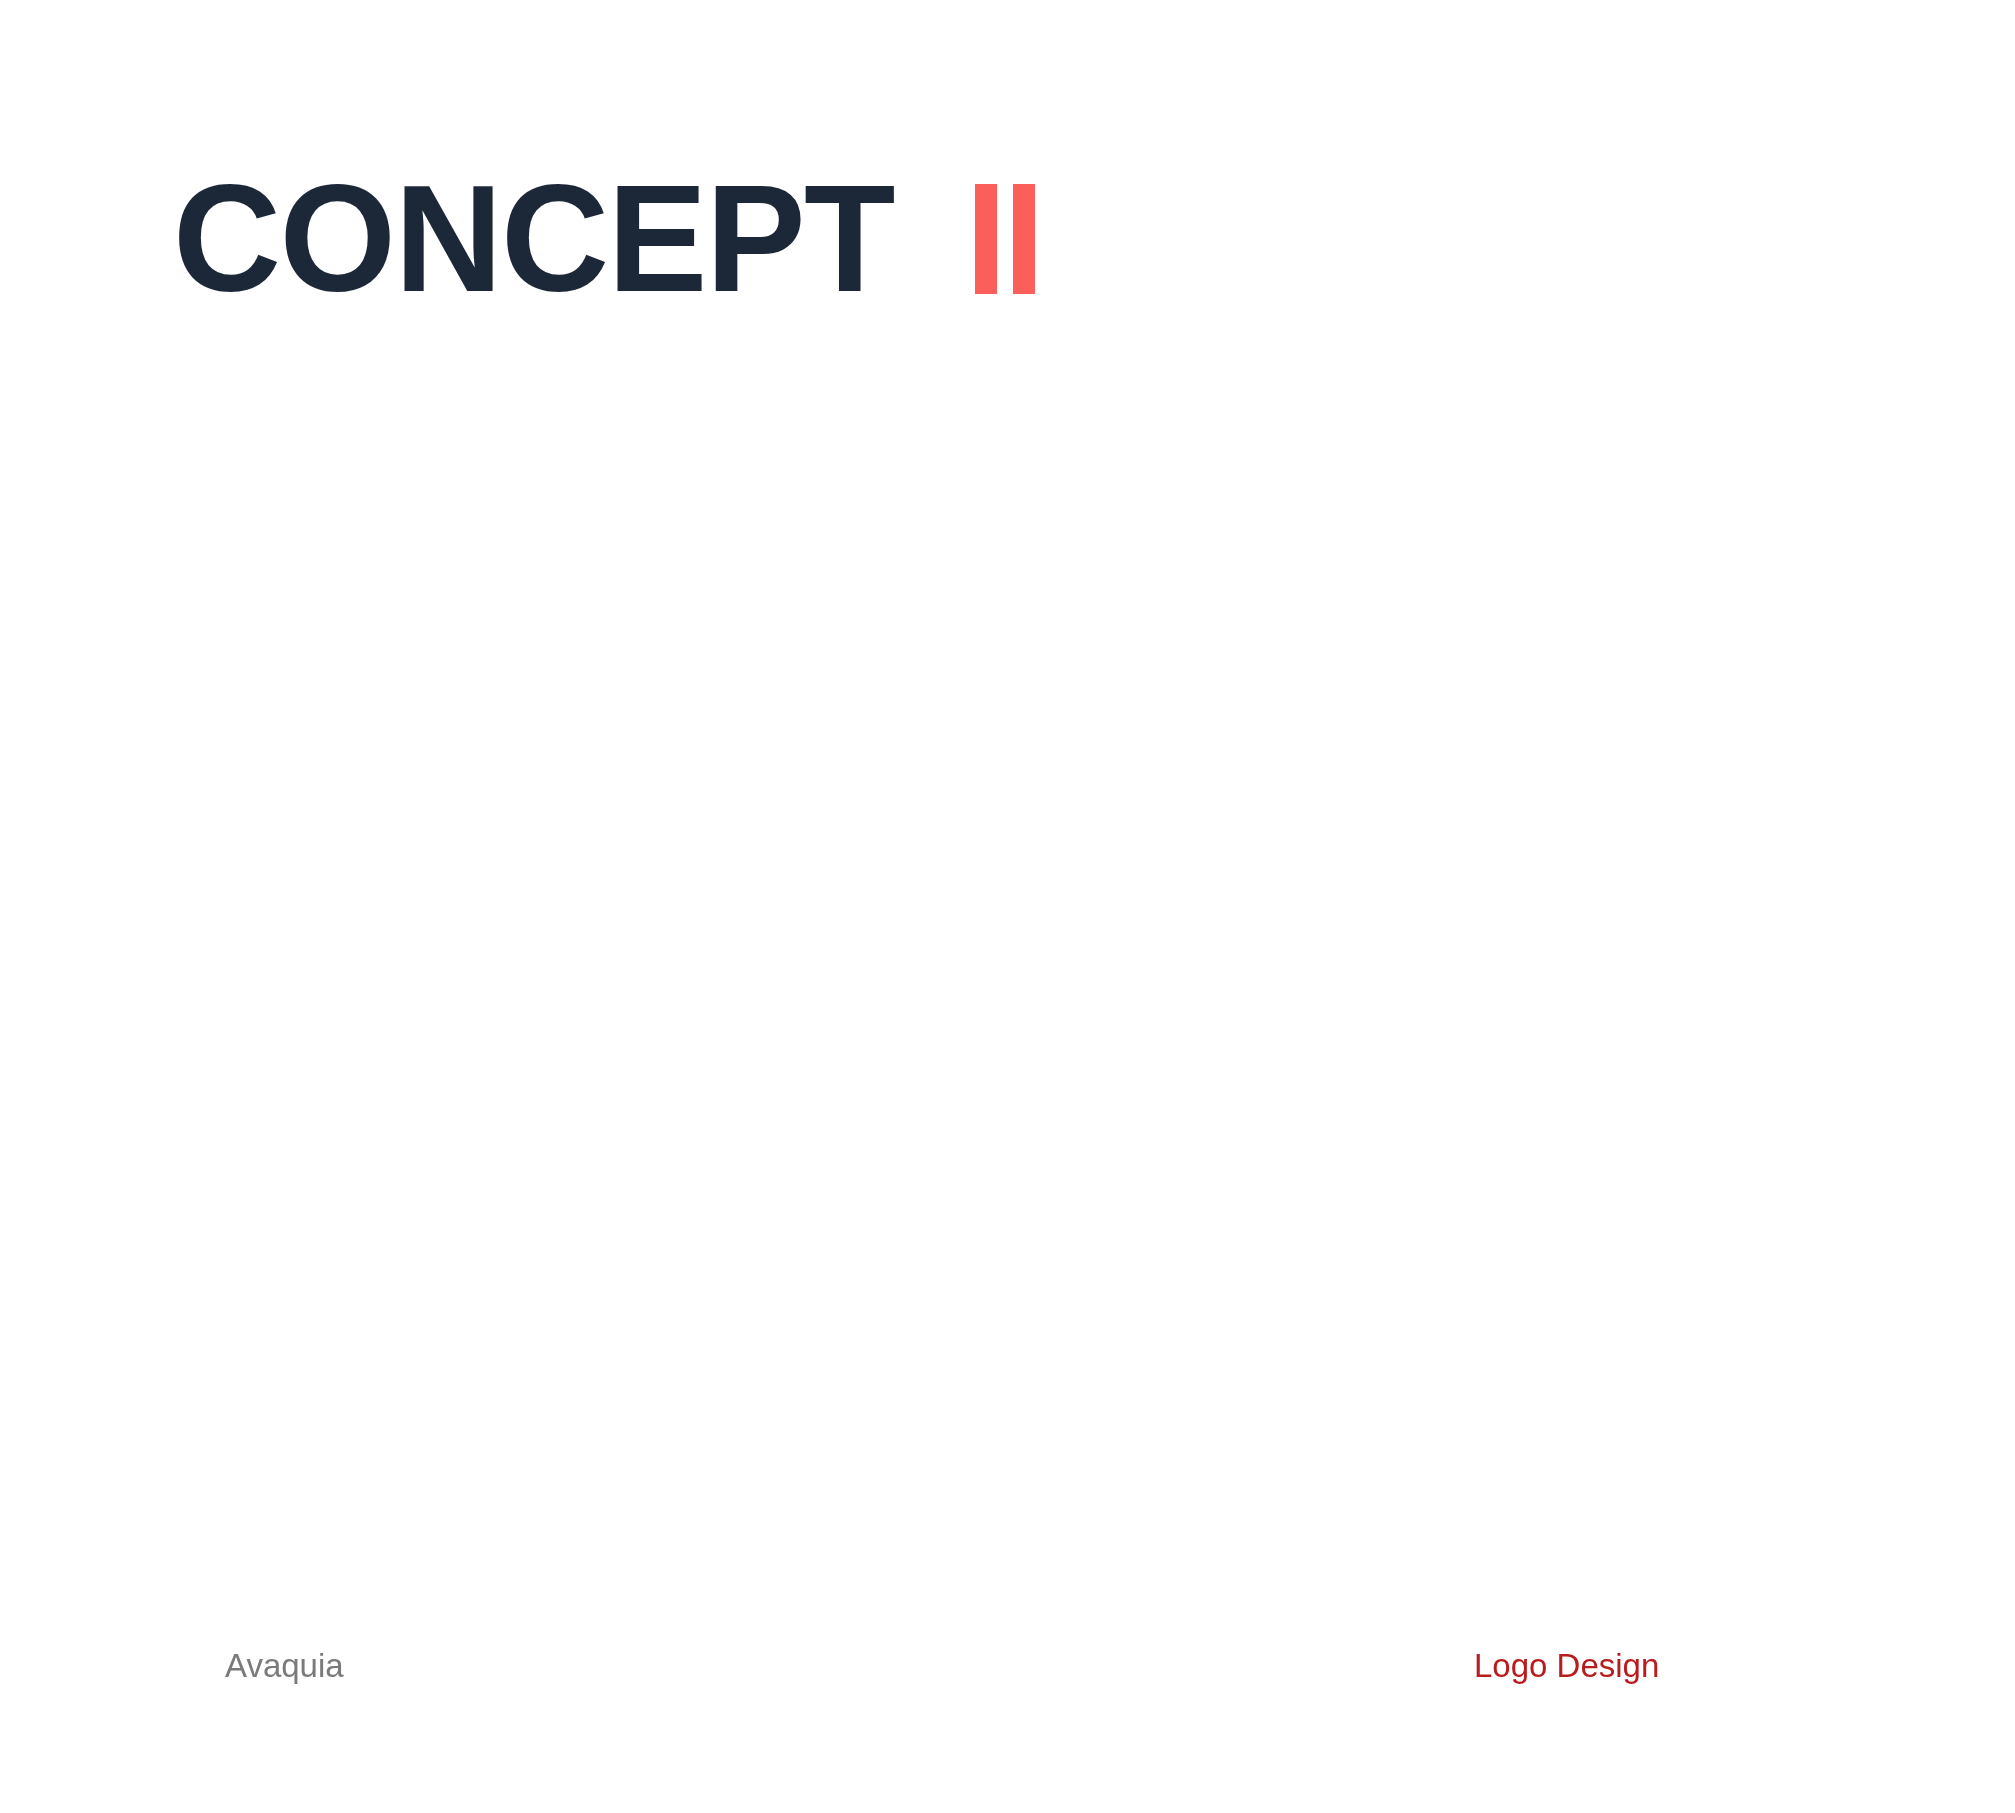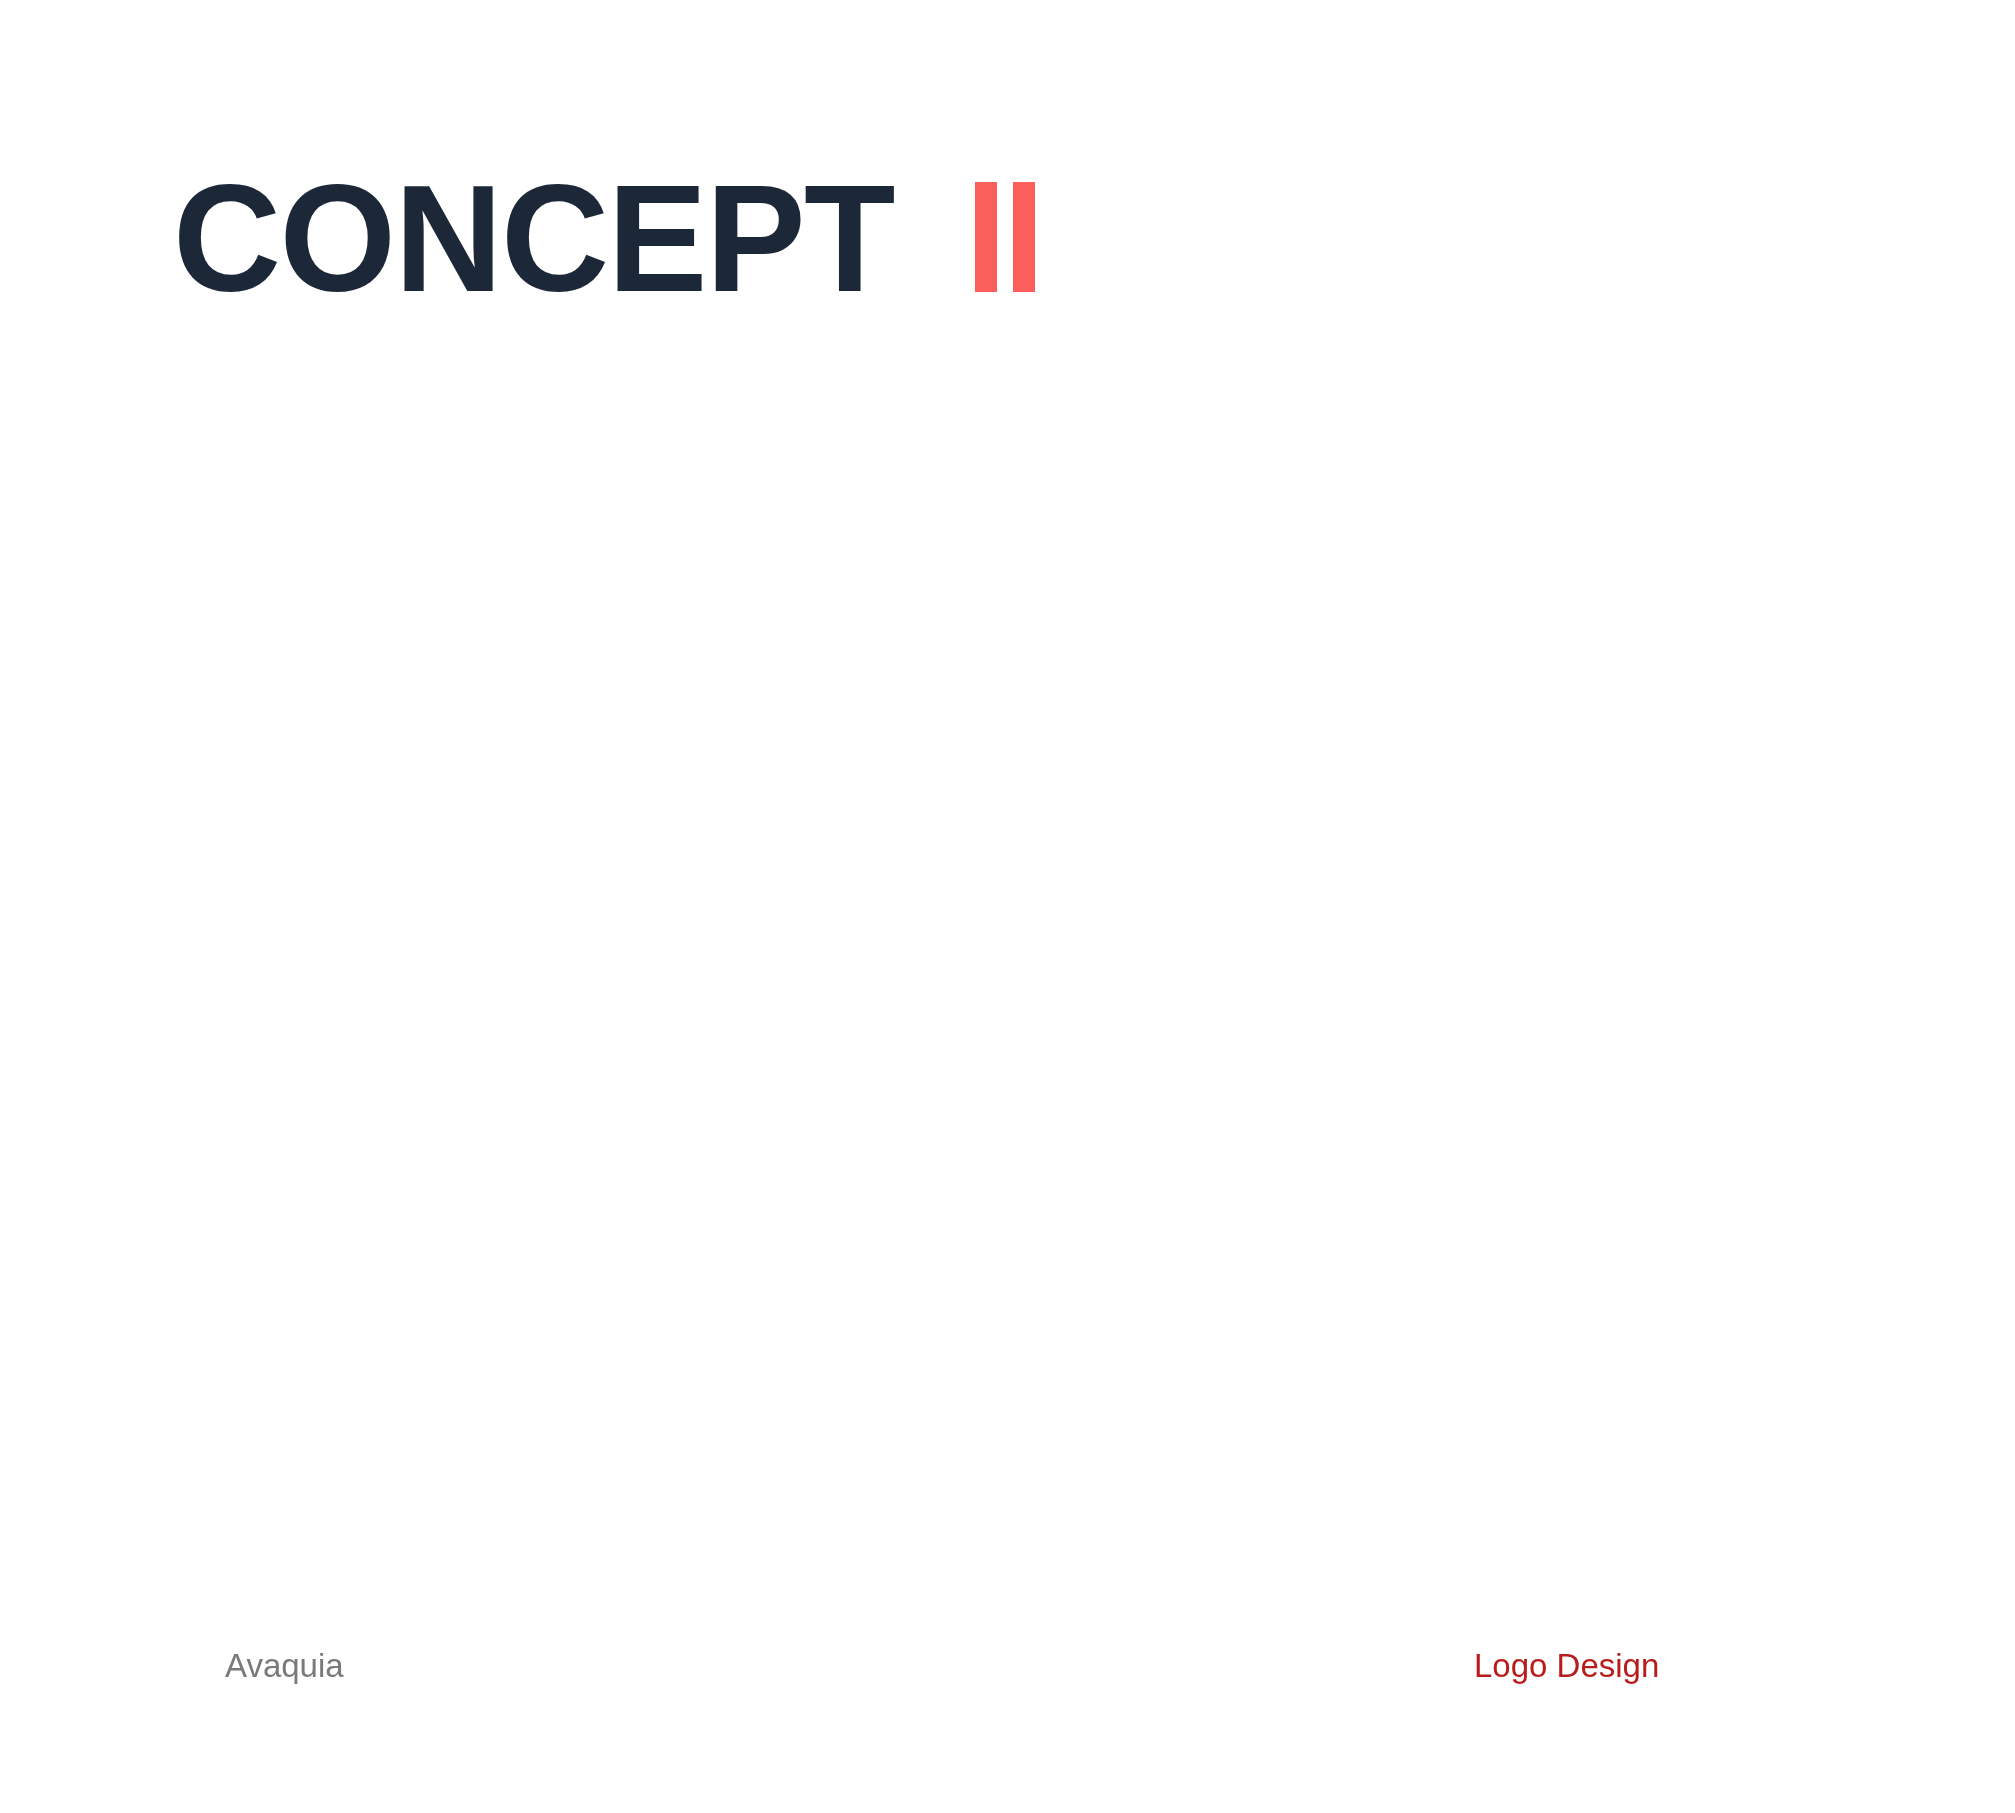--- a/index.html
+++ b/index.html
@@ -16,21 +16,21 @@
     overflow: hidden;
     font-family: "Liberation Sans", sans-serif;
   }
 
   
   .logo-lockup {
     position: absolute;
     left: 173px;
     top: 161px;
     display: flex;
-    align-items: flex-start;
+    align-items: flex-end;
     gap: 26px;
   }
 
   .wordmark {
     font-family: "Liberation Sans", sans-serif;
     font-weight: 700;
     font-size: 152px;
     line-height: 0.72;
     letter-spacing: -1.6px;
     color: #1C2738;

